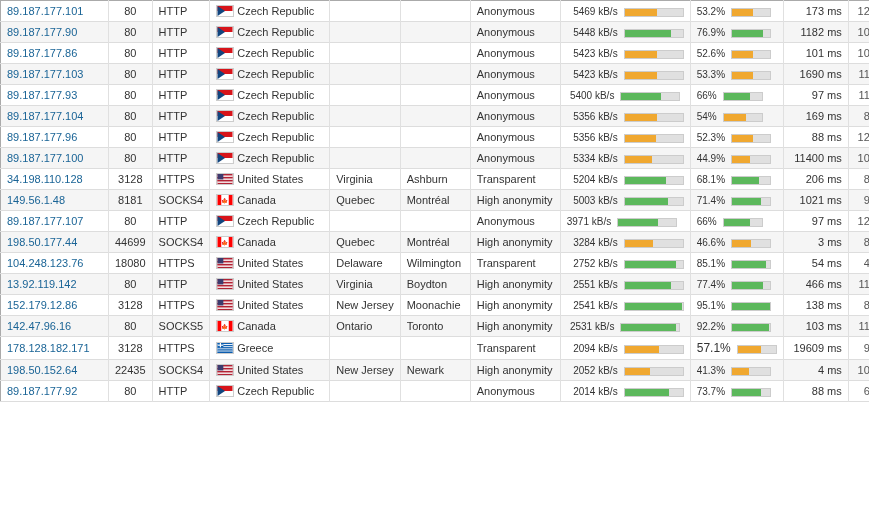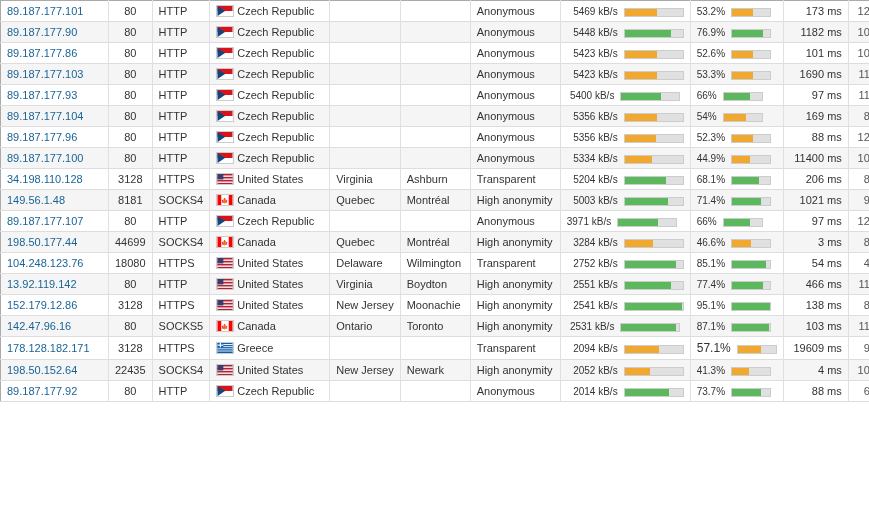--- a/index.html
+++ b/index.html
@@ -586,21 +586,21 @@
     <td class="region-cell">Ontario</td>
     <td class="city-cell">Toronto</td>
     <td class="anon-cell">High anonymity</td>
     <td style="min-width:130px;text-align:center">
       <span style="font-size:10px">2531 kB/s</span>
       <span style="display:inline-block;width:60px;height:9px;background:#e0e0e0;vertical-align:middle;margin-left:3px;border:1px solid #ccc">
         <span style="display:block;width:55px;height:100%;background:#5cb85c"></span>
       </span>
     </td>
     <td class="pct-cell" style="min-width:85px">
-      <span style="font-size:10px">87.1%</span>
+      <span style="font-size:10px">92.2%</span>
       <span style="display:inline-block;width:40px;height:9px;background:#e0e0e0;vertical-align:middle;margin-left:3px;border:1px solid #ccc">
         <span style="display:block;width:37px;height:100%;background:#5cb85c"></span>
       </span>
     </td>
     <td class="ping-cell">103 ms</td>
     <td class="time-cell">11 hours ago</td>
   </tr>
       <tr style="background-color: rgb(255, 255, 255);">
     <td class="ip-cell" style="color:#1a6496;cursor:pointer">178.128.182.171</td>
     <td class="port-cell">3128</td>

